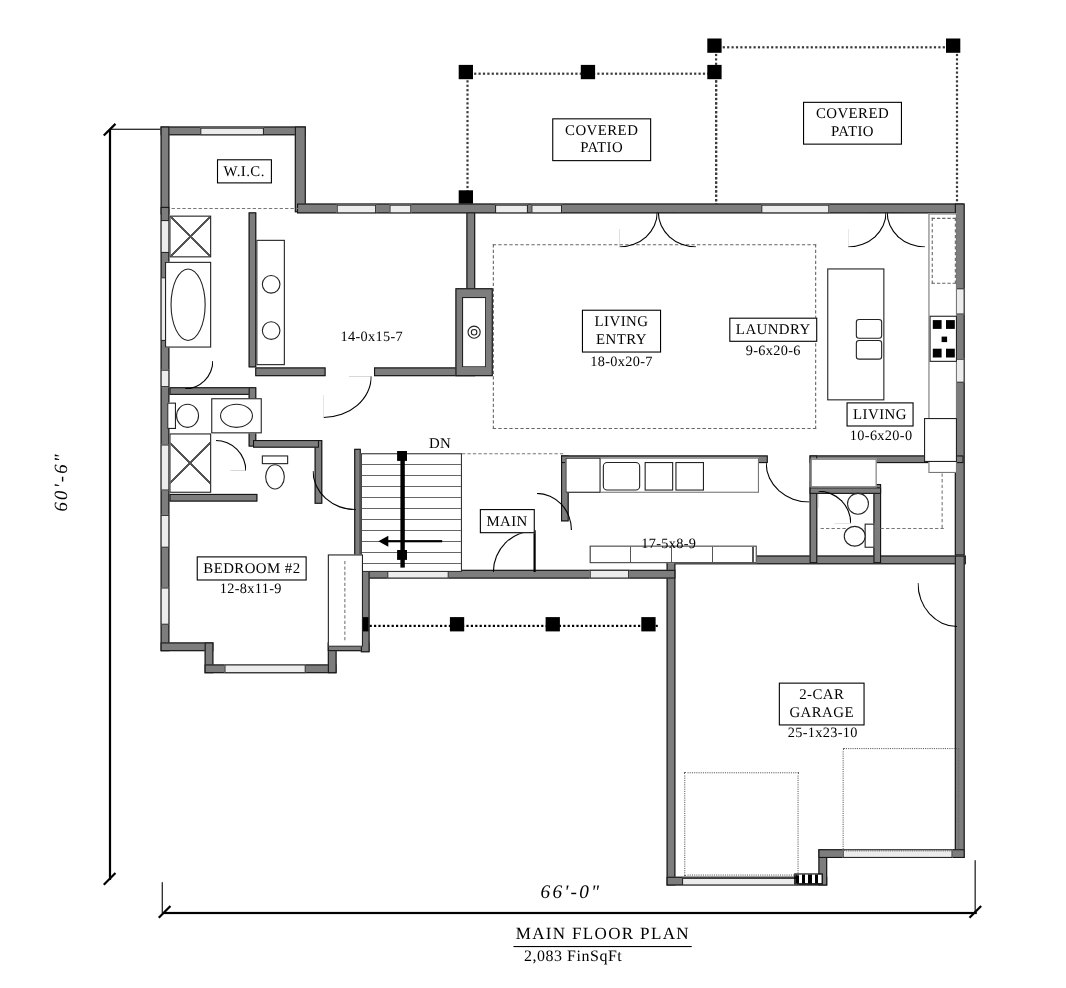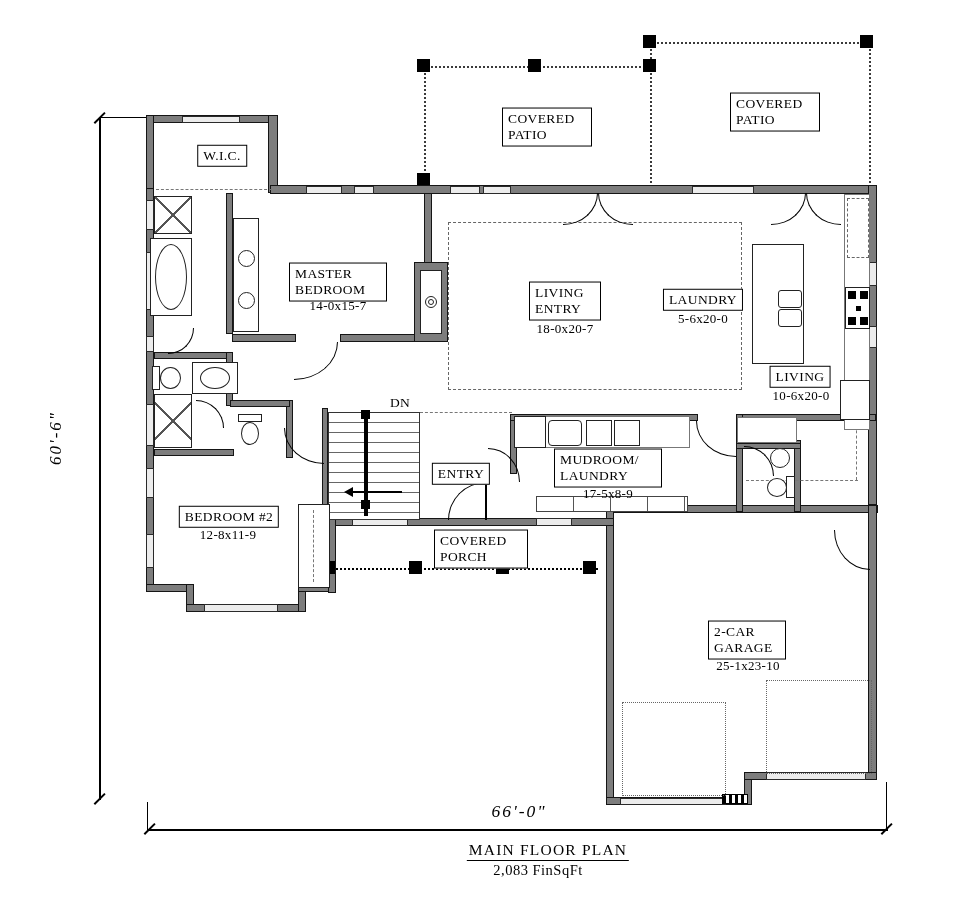--- a/index.html
+++ b/index.html
@@ -20,21 +20,21 @@
   .abl{border-bottom-width:1.4px;border-left-width:1.4px;border-radius:0 0 0 100%}
   .abr{border-bottom-width:1.4px;border-right-width:1.4px;border-radius:0 0 100% 0}
   .fx{border:1.3px solid #222;background:#fff}
   .thin{border:1px solid #777;background:#fff}
   .ln{background:#000}
   .ring{border:1.3px solid #222;border-radius:50%;background:#fff}
   .xbox{border:1.3px solid #222;background:
     linear-gradient(45deg, transparent calc(50% - 1px), #555 calc(50% - 1px), #555 calc(50% + 1px), transparent calc(50% + 1px)),
     linear-gradient(-45deg, transparent calc(50% - 1px), #555 calc(50% - 1px), #555 calc(50% + 1px), transparent calc(50% + 1px)),#fff}
   .lb{position:absolute;transform:translate(-50%,-50%);background:#fff;border:1.3px solid #000;
-      text-align:left;font-size:13.5px;line-height:1.22;padding:2px 5px;letter-spacing:.4px}
+      text-align:center;font-size:13.5px;line-height:1.22;padding:2px 5px;letter-spacing:.4px}
   .nw{white-space:nowrap}
   .dm{position:absolute;transform:translate(-50%,-50%);font-size:13px;white-space:nowrap;letter-spacing:.3px}
   .stairs{border:1.2px solid #333;background:#fff repeating-linear-gradient(180deg,transparent 0 9px,#666 9px 10px)}
   .bench{border:1.2px solid #444;background:#fff repeating-linear-gradient(90deg,transparent 0 36px,#555 36px 37px)}
   .hatch{background:repeating-linear-gradient(90deg,#000 0 3px,#fff 3px 6px);border:1px solid #000}
   .tick{width:15px;height:1.6px;background:#000;transform:rotate(-45deg)}
   .arrowhead{width:0;height:0;border-top:5px solid transparent;border-bottom:5px solid transparent;border-right:9px solid #000;background:transparent}
 </style>
 </head>
 <body>
@@ -198,35 +198,32 @@
 
   <i class="thin" style="left:737px;top:417px;width:60px;height:26px"></i>
   <i class="ring" style="left:770px;top:448px;width:20px;height:20px"></i>
   <i class="fx" style="left:786px;top:476px;width:9px;height:22px"></i>
   <i class="ring" style="left:767px;top:478px;width:20px;height:19px"></i>
 
   <i class="fx" style="left:298px;top:504px;width:32px;height:84px"></i>
   <i class="ddl" style="left:313px;top:510px;height:72px"></i>
 
   <div class="lb nw" style="left:222px;top:156px">W.I.C.</div>
-  <div class="lb" style="left:338px;top:282px;width:86px">MASTER BEDROOM</div>
   <div class="dm" style="left:338px;top:306px">14-0x15-7</div>
   <div class="lb" style="left:565px;top:301px;width:60px">LIVING ENTRY</div>
   <div class="dm" style="left:565px;top:329px">18-0x20-7</div>
   <div class="lb nw" style="left:703px;top:300px">LAUNDRY</div>
-  <div class="dm" style="left:703px;top:319px">5-6x20-0</div>
+  <div class="dm" style="left:703px;top:319px">9-6x20-6</div>
   <div class="lb nw" style="left:800px;top:377px">LIVING</div>
   <div class="dm" style="left:801px;top:396px">10-6x20-0</div>
   <div class="lb" style="left:547px;top:127px;width:78px">COVERED PATIO</div>
   <div class="lb" style="left:775px;top:112px;width:78px">COVERED PATIO</div>
-  <div class="lb nw" style="left:461px;top:474px">ENTRY</div>
-  <div class="lb" style="left:608px;top:468px;width:96px">MUDROOM/ LAUNDRY</div>
+  <div class="lb nw" style="left:461px;top:474px">MAIN</div>
   <div class="dm" style="left:608px;top:494px">17-5x8-9</div>
-  <div class="lb" style="left:481px;top:549px;width:82px">COVERED PORCH</div>
   <div class="lb nw" style="left:229px;top:517px">BEDROOM #2</div>
   <div class="dm" style="left:228px;top:535px">12-8x11-9</div>
   <div class="lb" style="left:747px;top:640px;width:66px">2-CAR GARAGE</div>
   <div class="dm" style="left:748px;top:666px">25-1x23-10</div>
 
   <div class="dm" style="left:548px;top:851px;font-size:15.5px;letter-spacing:1.2px;border-bottom:1.3px solid #000;padding:0 2px 1px">MAIN FLOOR PLAN</div>
-  <div class="dm" style="left:538px;top:870px;font-size:14.5px;letter-spacing:.5px">2,083 FinSqFt</div>
+  <div class="dm" style="left:521px;top:870px;font-size:14.5px;letter-spacing:.5px">2,083 FinSqFt</div>
 
 </div>
 
 </body></html>

